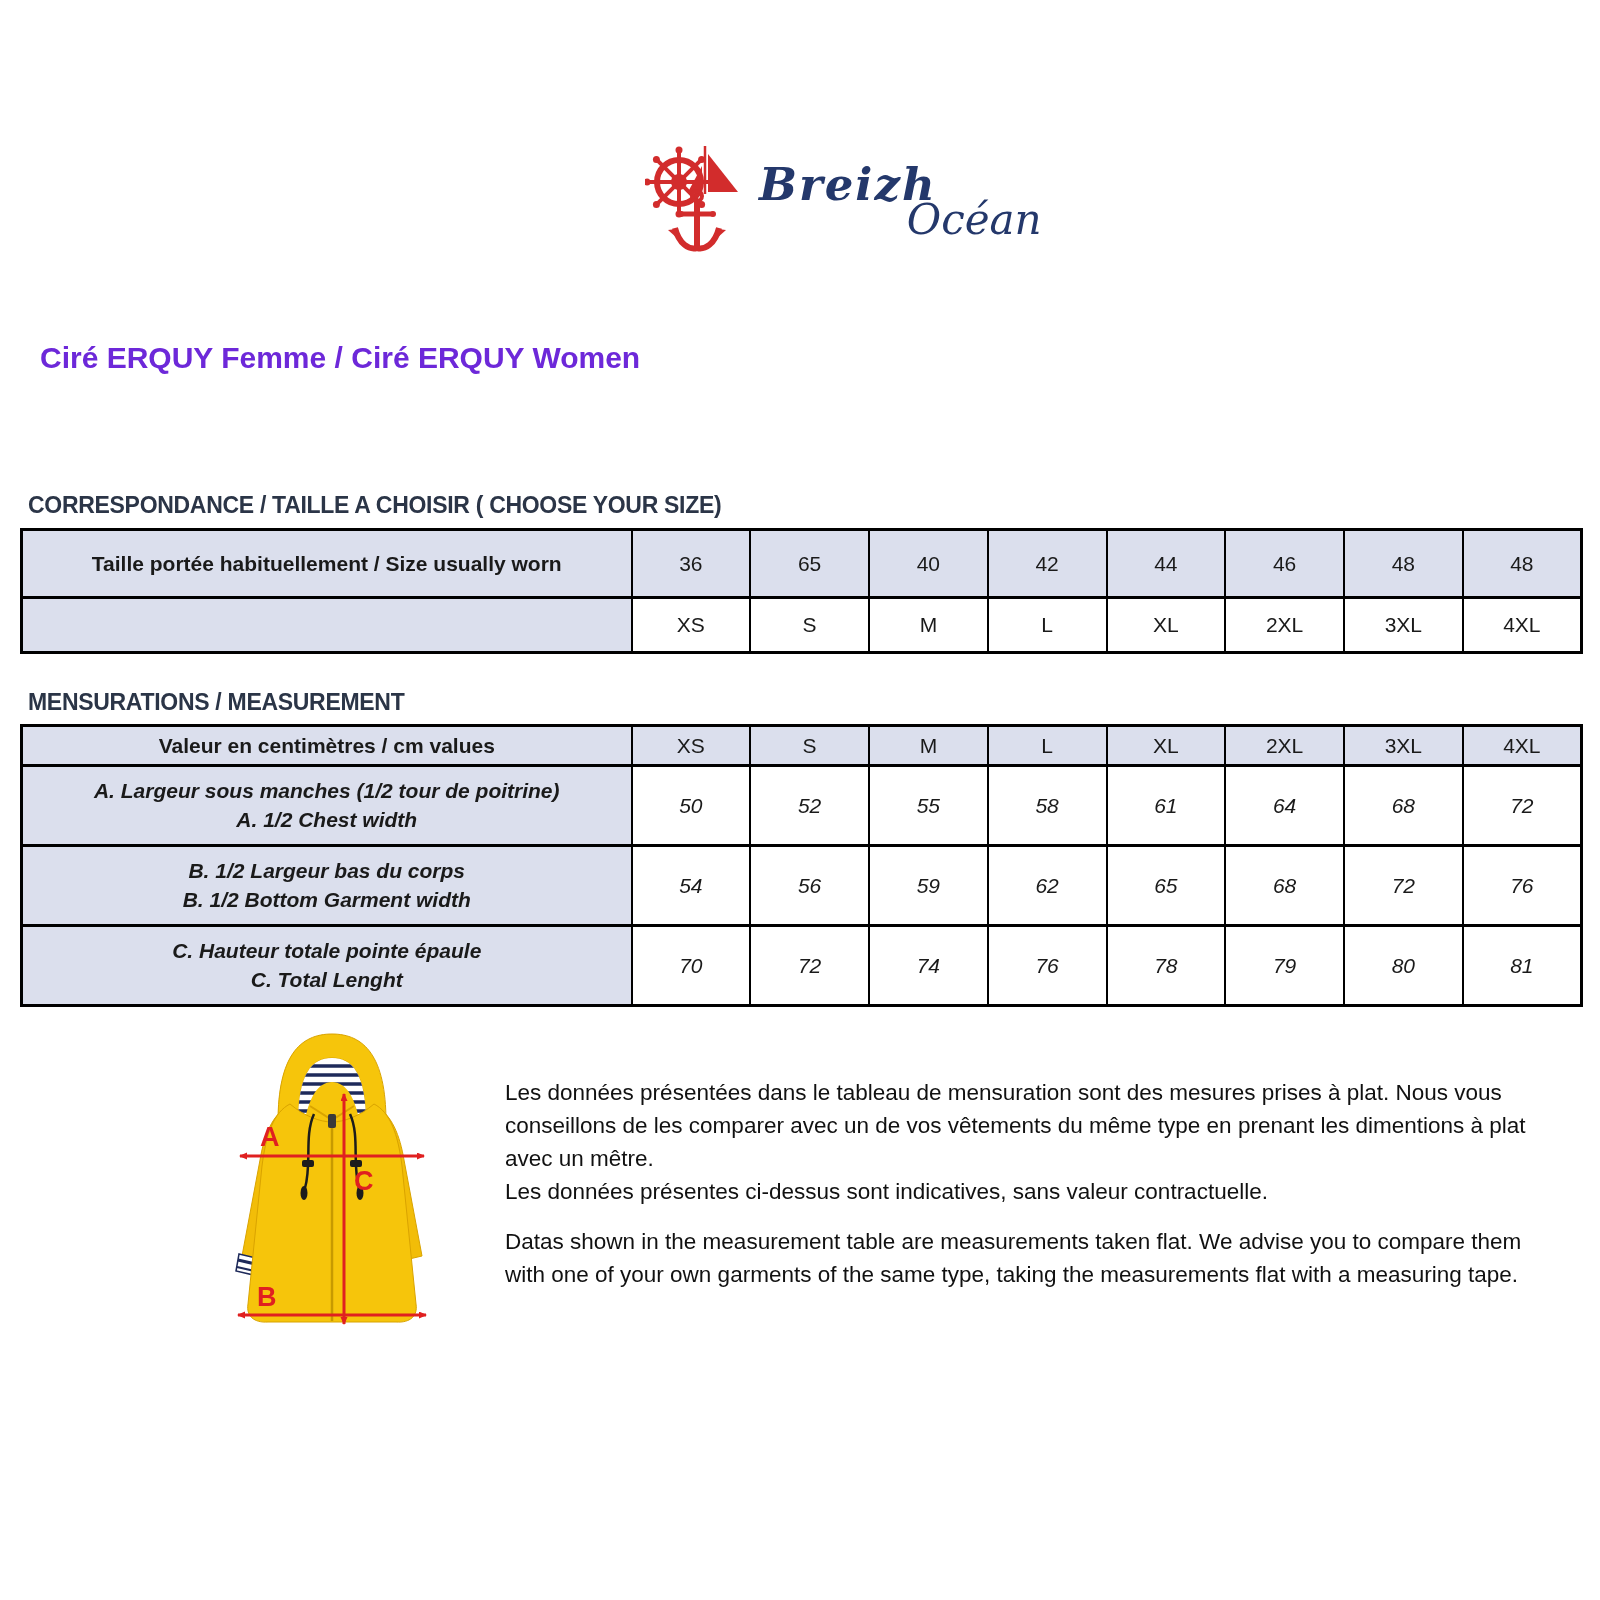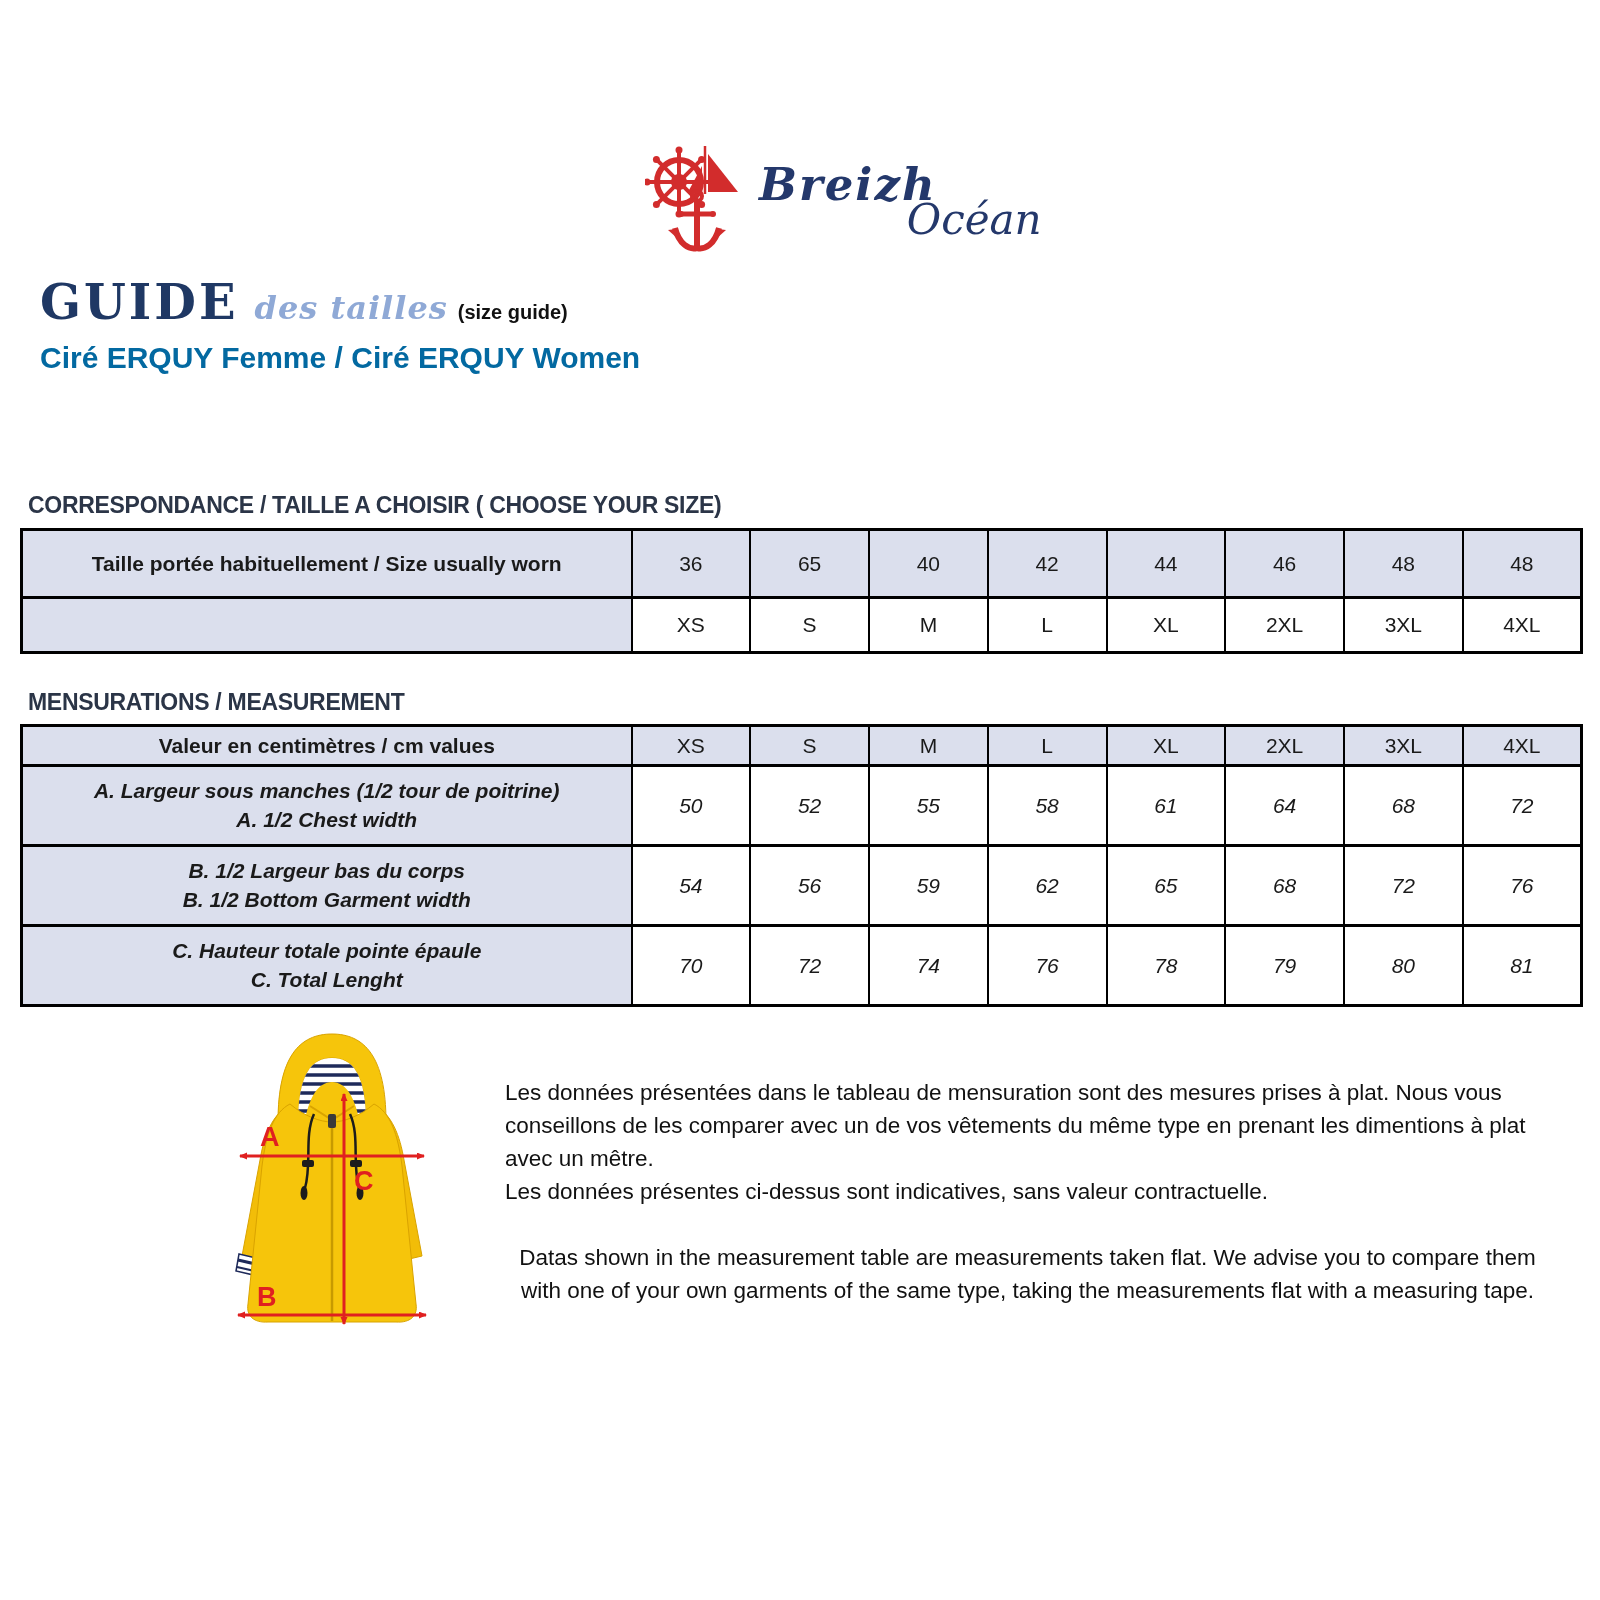--- a/index.html
+++ b/index.html
@@ -16,21 +16,21 @@
                 font-size:42px;color:#24386b;position:relative;top:34px;left:-30px;}
 
   
   .guide-row{position:absolute;left:40px;top:278px;display:flex;align-items:baseline;}
   .guide-main{font-family:"DejaVu Serif",serif;font-weight:700;font-size:48px;
               color:#1f3864;letter-spacing:3px;line-height:1;}
   .guide-script{font-family:"DejaVu Serif",serif;font-style:italic;font-weight:700;
                 font-size:32px;color:#8fa9d6;margin-left:16px;letter-spacing:1px;}
   .guide-note{font-size:20px;font-weight:700;color:#111;margin-left:10px;}
   .product-title{position:absolute;left:40px;top:341px;font-size:30px;font-weight:700;
-                 color:#0369a1;}
+                 color:#6d28d9;}
   .section-heading{position:absolute;left:28px;font-size:23px;font-weight:700;
                    color:#2b3547;letter-spacing:-0.3px;}
   .corr-heading{top:492px;}
   .mens-heading{top:689px;}
 
   
   table.size-table{position:absolute;left:20px;width:1560px;border-collapse:collapse;
                    table-layout:fixed;background:#fff;}
   .corr-table{top:528px;}
   .mens-table{top:724px;}
@@ -47,21 +47,21 @@
   tr.mens-head{height:40px;}
   tr.mens-row{height:80px;font-style:italic;}
 
   
   .coat{position:absolute;left:182px;top:1018px;}
 
   
   .notes{position:absolute;left:505px;top:1076px;width:1045px;font-size:22.5px;
          line-height:33px;color:#111;}
   .notes p{margin:0;}
-  .notes p.gap{margin-top:33px;text-align:center;}
+  .notes p.gap{margin-top:17px;}
 </style>
 </head>
 <body>
 
 <div class="page">
 
   <div class="logo">
     <svg width="100" height="120" viewBox="0 0 100 120">
       <g stroke="#d22c2c" fill="none">
         <line x1="2" y1="42" x2="66" y2="42" stroke-width="4"></line>
@@ -95,25 +95,20 @@
           <circle cx="68" cy="74" r="3"></circle>
         <path d="M31,89 l-8,1 l9,8 z"></path>
           <path d="M73,89 l8,1 l-9,8 z"></path>
       </g>
     </svg>
     <div class="brand-text">
       <span class="brand-first">Breizh</span><span class="brand-second">Océan</span>
     </div>
   </div>
 
-  <div class="guide-row">
-    <span class="guide-main">GUIDE</span>
-    <span class="guide-script">des tailles</span>
-    <span class="guide-note">(size guide)</span>
-  </div>
   <div class="product-title">Ciré ERQUY Femme / Ciré ERQUY Women</div>
 
   <div class="section-heading corr-heading">CORRESPONDANCE / TAILLE A CHOISIR ( CHOOSE YOUR SIZE)</div>
 
   <table class="size-table corr-table">
     <colgroup>
       <col style="width:610px">
       <col style="width:118.75px">
         <col style="width:118.75px">
         <col style="width:118.75px">

